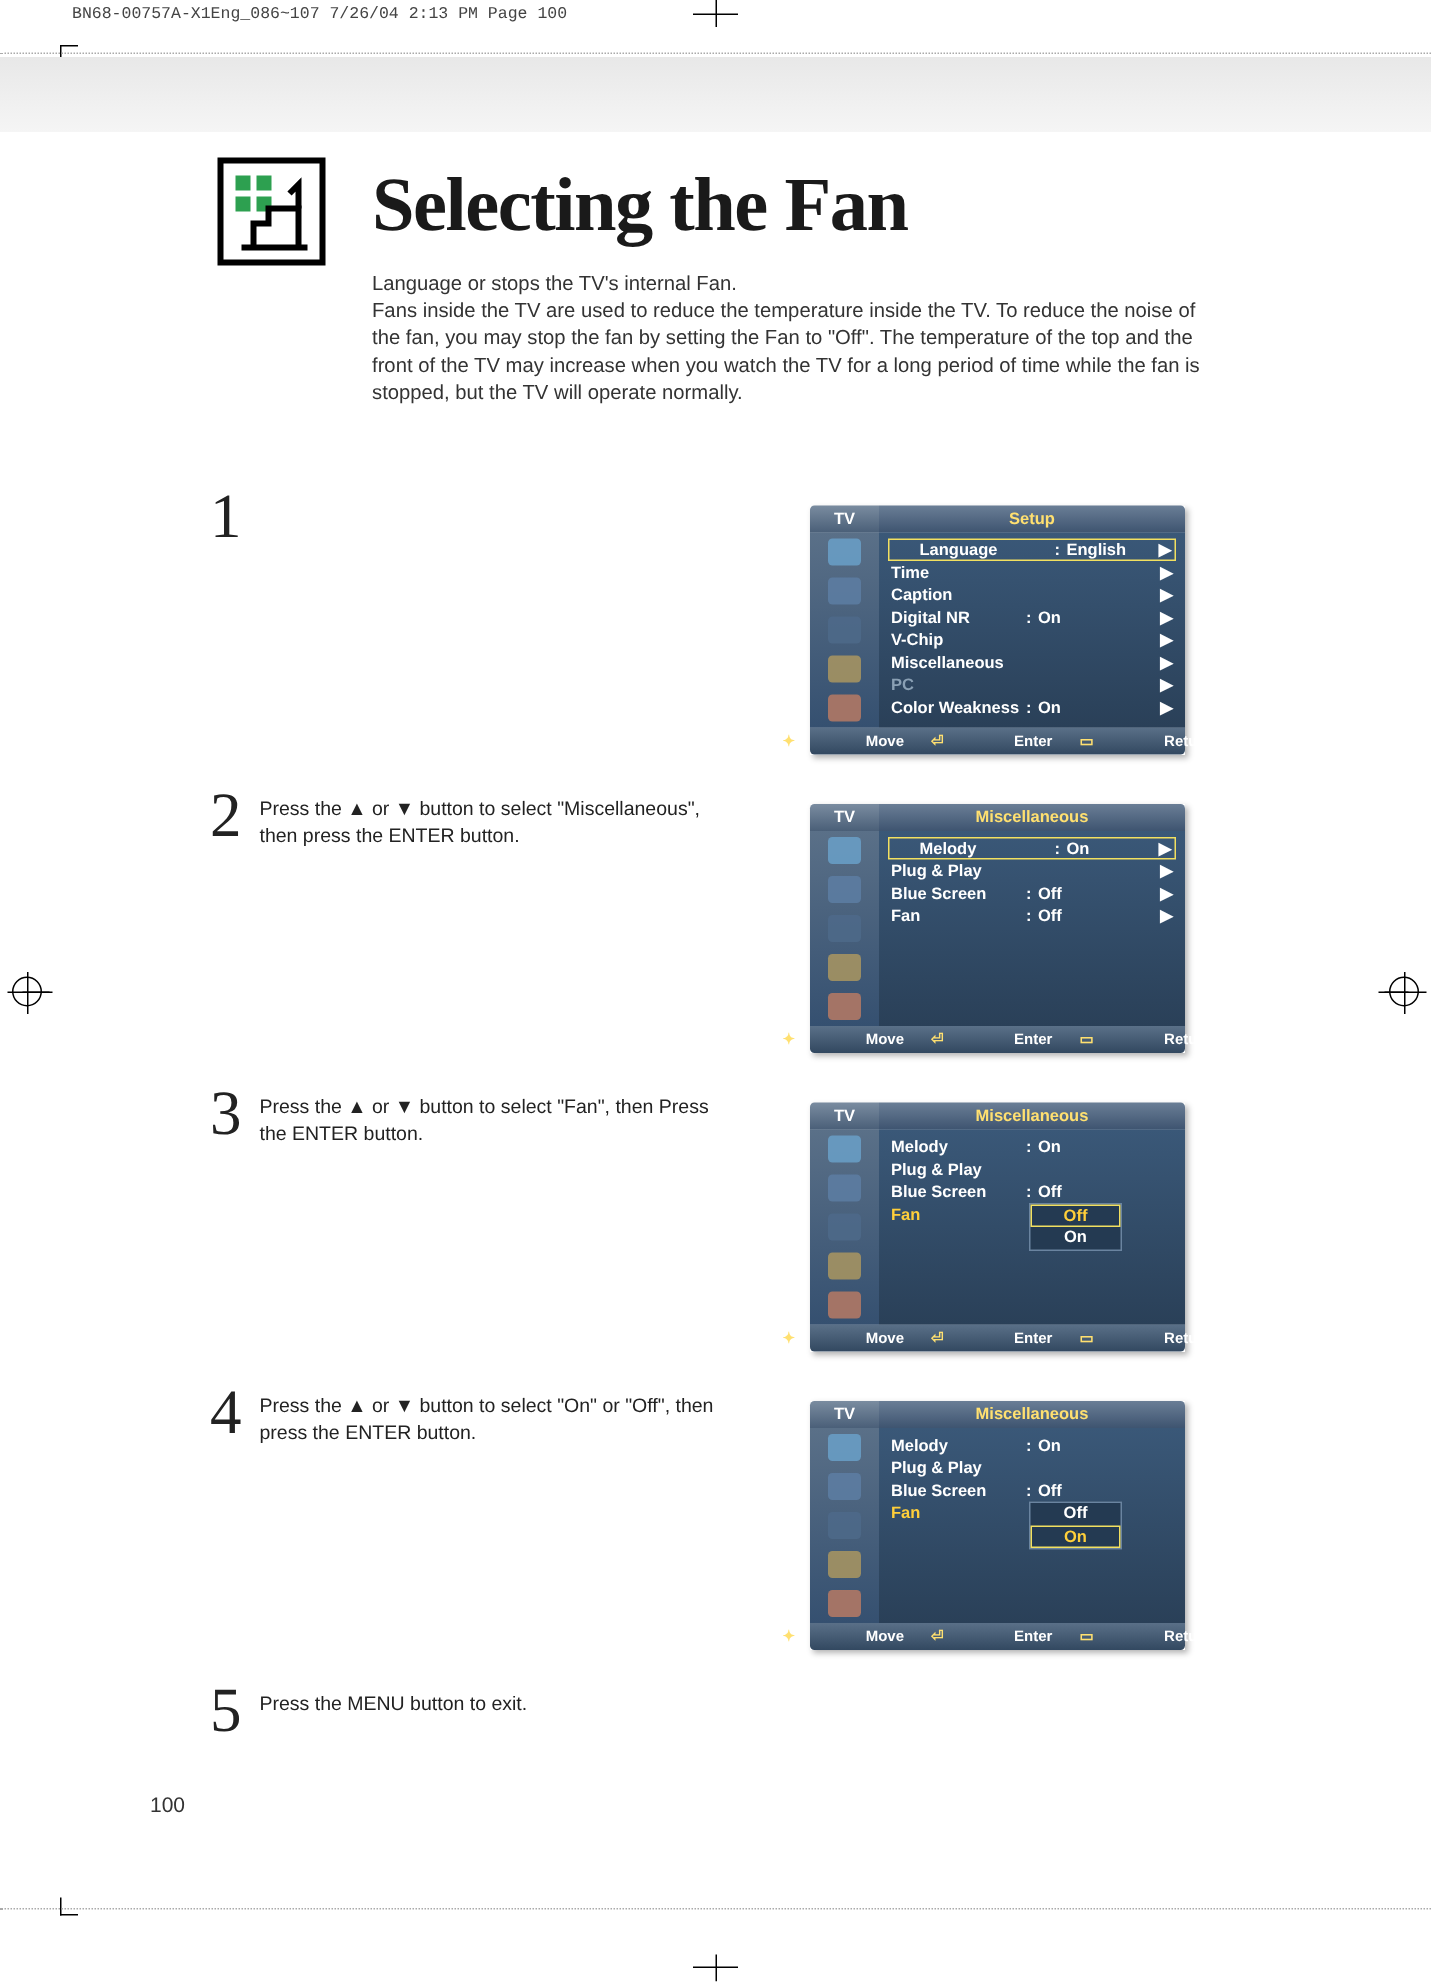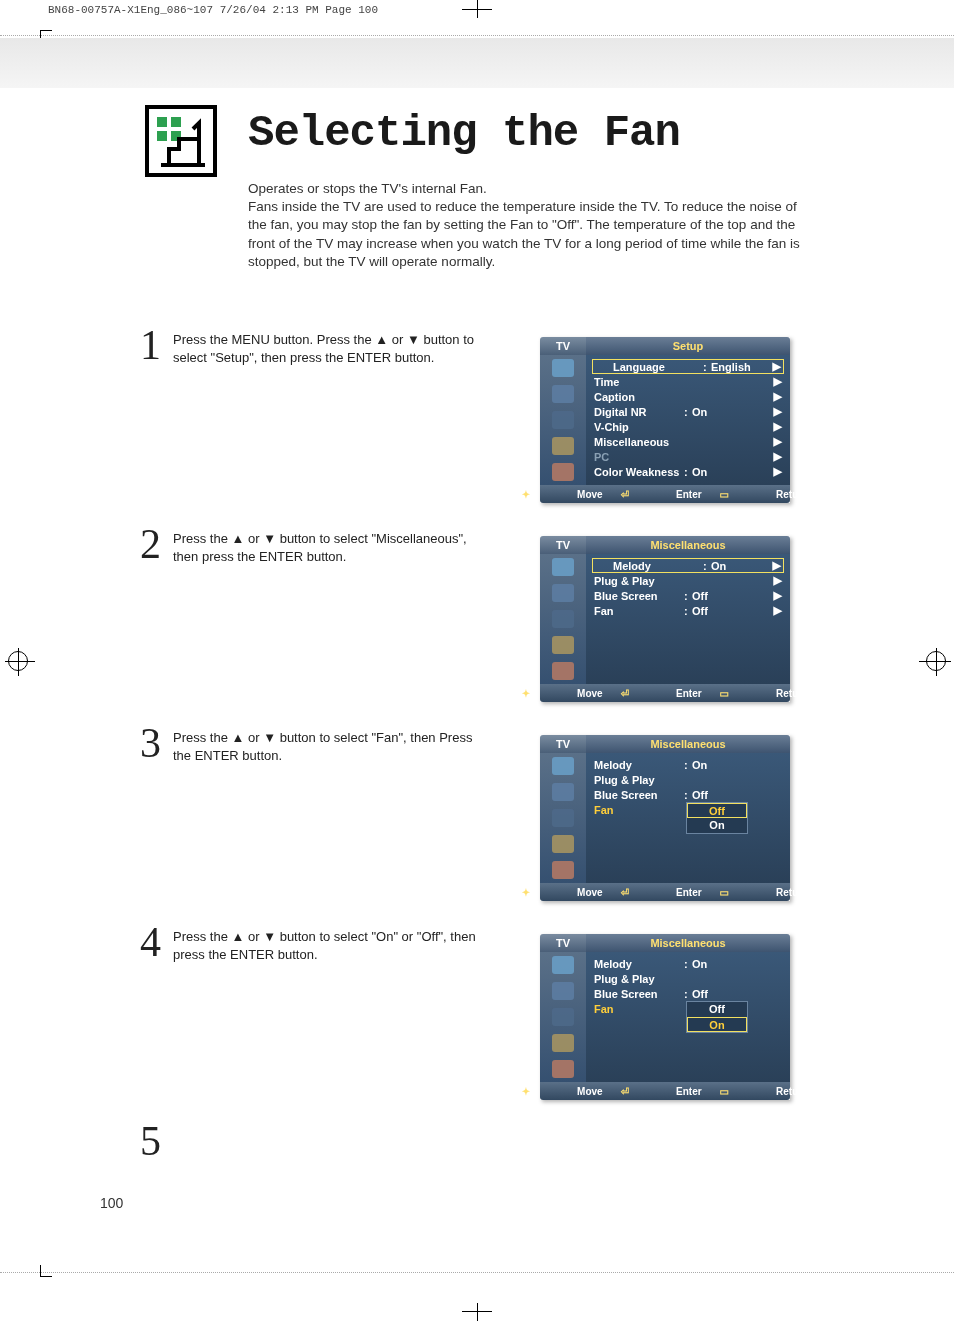--- a/index.html
+++ b/index.html
@@ -40,21 +40,21 @@
   .gray-band { position:absolute; top:38px; left:0; right:0; height:50px;
     background: linear-gradient(#e8e8e8,#f5f5f5);}
   .cutline { position:absolute; left:0; right:0; border-top:1px dotted #aaa;}
   .cutline.top { top:35px;}
   .cutline.bottom { bottom:48px;}
   .page-icon { position:absolute; top:105px; left:145px; width:72px; height:72px;
     border:4px solid #000; background:#fff; }
   .page-icon svg { width:100%; height:100%; }
 
   .page-title { position:absolute; top:108px; left:248px;
-    font-size:44px; font-weight:700; font-family: Liberation Mono, monospace; color:#1a1a1a; letter-spacing:-1px;}
+    font-size:51px; font-weight:700; font-family: Liberation Serif, serif; color:#1a1a1a; letter-spacing:-1px;}
   .page-desc { position:absolute; top:180px; left:248px; width:555px;
     font-size:13.5px; line-height:1.35; color:#333; }
 
   .steps { position:absolute; top:325px; left:100px; width:770px; }
   .step { position:relative; margin-bottom:24px; min-height:160px; }
   .step.short { min-height:40px; }
   .step-num { position:absolute; left:40px; top:-4px; font-size:42px; font-weight:400;
     font-family: "Times New Roman", serif; color:#222; }
   .step-text { position:absolute; left:73px; top:6px; width:320px; font-size:13px; line-height:1.35;}
 
@@ -124,29 +124,28 @@
     <rect x="8" y="22" width="10" height="10" fill="#2da050"></rect>
     <rect x="22" y="22" width="10" height="10" fill="#2da050"></rect>
     <path d="M 20 56 L 20 40 L 30 40 L 30 30 L 50 30 L 50 56" fill="none" stroke="#000" stroke-width="4"></path>
     <line x1="12" y1="56" x2="56" y2="56" stroke="#000" stroke-width="4"></line>
     <path d="M 44 20 L 50 14 L 50 30" fill="none" stroke="#000" stroke-width="4"></path>
   </svg>
 </div>
 
 <h1 class="page-title">Selecting the Fan</h1>
 <div class="page-desc">
-  <span>Operates or stops the TV's internal Fan.</span><br>
+  <span>Language or stops the TV's internal Fan.</span><br>
   <span>Fans inside the TV are used to reduce the temperature inside the TV. To reduce the noise of the fan, you may stop the fan by setting the Fan to "Off". The temperature of the top and the front of the TV may increase when you watch the TV for a long period of time while the fan is stopped, but the TV will operate normally.</span>
 </div>
 
 <div class="steps">
 
   <div class="step" style="min-height:175px">
     <div class="step-num">1</div>
-    <div class="step-text">Press the MENU button. Press the ▲ or ▼ button to select "Setup", then press the ENTER button.</div>
     <div class="osd">
       <div class="osd-header">
         <div class="osd-tv">TV</div>
         <div class="osd-title">Setup</div>
       </div>
       <div class="osd-body">
         <div class="osd-sidebar">
           <div class="sb-ico sb1"></div>
           <div class="sb-ico sb2"></div>
           <div class="sb-ico sb3"></div>
@@ -360,17 +359,18 @@
       <div class="osd-footer">
         <span><b>✦</b><span class="ftxt">Move</span></span>
         <span><b>⏎</b><span class="ftxt">Enter</span></span>
         <span><b>▭</b><span class="ftxt">Return</span></span>
       </div>
     </div>
   </div>
 
   <div class="step short">
     <div class="step-num">5</div>
+    <div class="step-text">Press the MENU button to exit.</div>
   </div>
 
 </div>
 
 <div class="page-num">100</div>
 
 </body></html>

